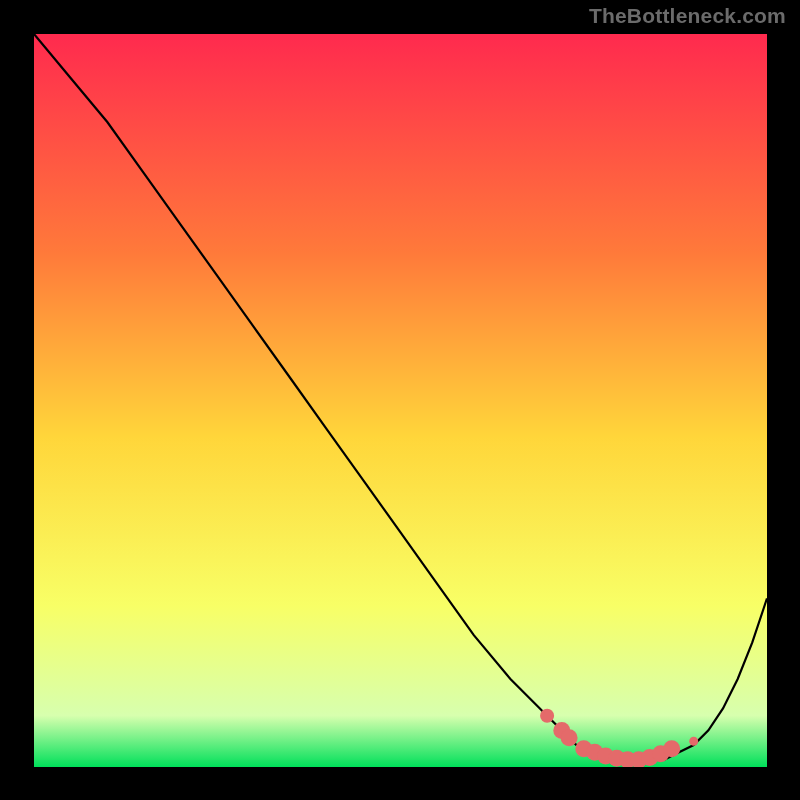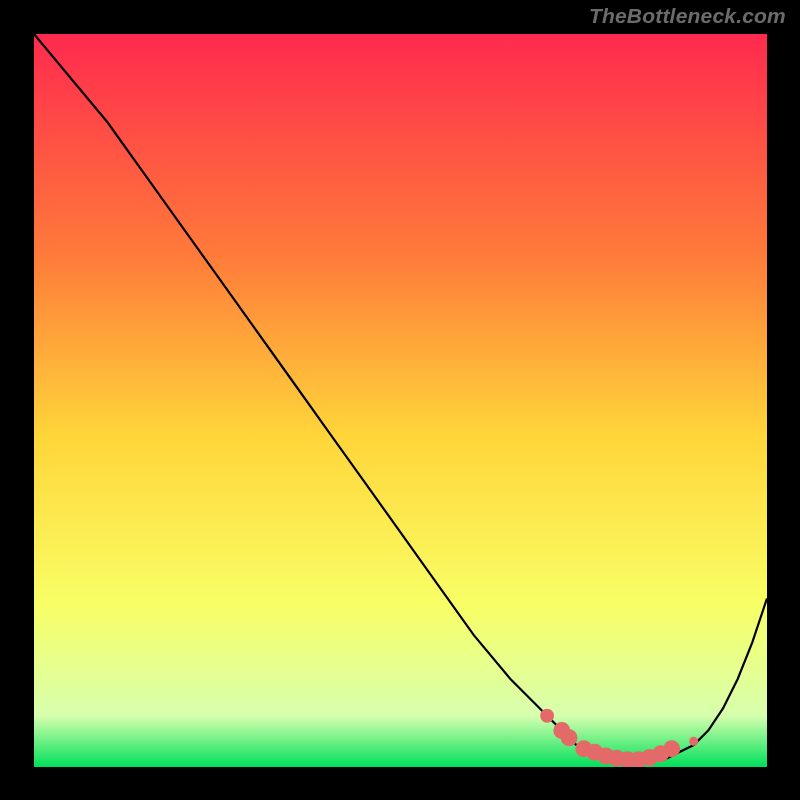--- a/index.html
+++ b/index.html
@@ -20,21 +20,20 @@
   }
   .watermark {
     position: absolute;
     top: 4px;
     right: 14px;
     font-family: Arial, Helvetica, sans-serif;
     font-size: 21px;
     font-weight: bold;
     color: #6b6b6b;
     letter-spacing: 0.2px;
-    font-style: italic;
   }
   svg.plot {
     position: absolute;
     left: 34px;
     top: 34px;
     width: 733px;
     height: 733px;
     display: block;
   }
 </style>

